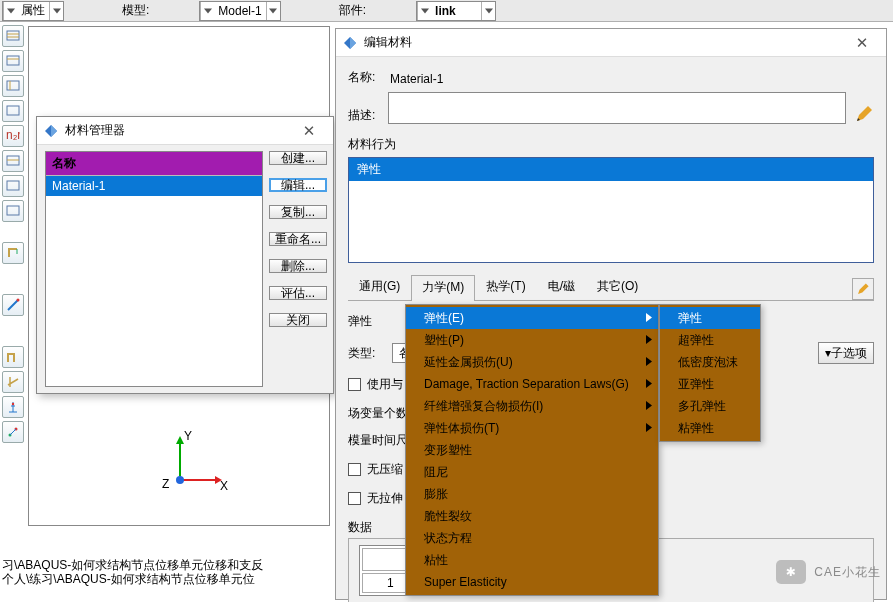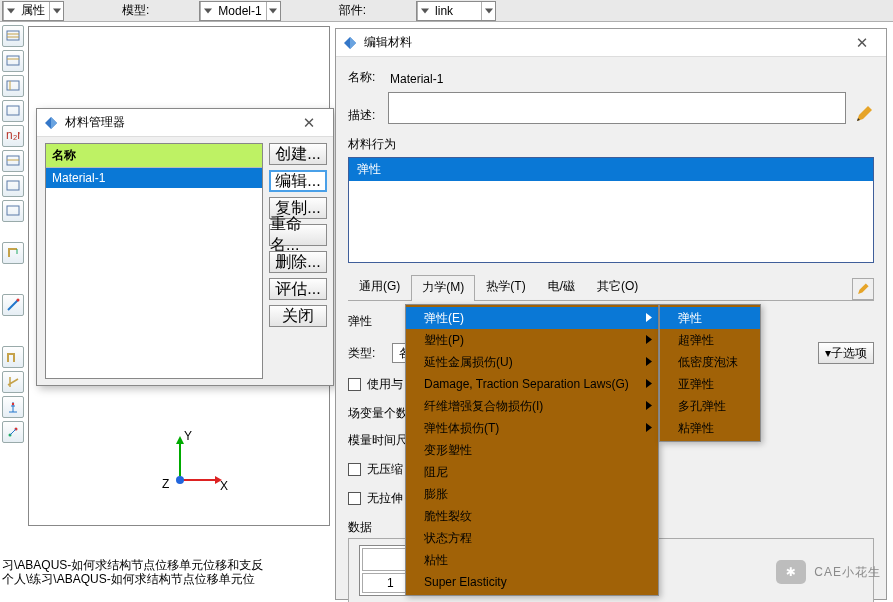--- a/index.html
+++ b/index.html
@@ -11,31 +11,31 @@
   .tselect .arr { width:14px; height:18px; border-left:1px solid #b0b0b0; display:flex; align-items:center; justify-content:center; color:#555;}
   .tselect .arr svg{width:8px;height:6px;}
   .tlabel { margin-left:10px; }
   
   .iconcol { position:absolute; left:0; top:22px; width:26px; }
   .ibtn { width:22px; height:22px; margin:3px 2px; border:1px solid #9aa; background:linear-gradient(#fefefe,#e6eef4); border-radius:2px; display:flex; align-items:center; justify-content:center;}
   .ibtn svg{width:14px;height:14px;}
   
   .viewport { position:absolute; left:28px; top:26px; width:302px; height:500px; border:1px solid #888; background:#fff; }
   
-  .mmgr { position:absolute; left:36px; top:108px; width:298px; height:278px; background:#f0f0f0; border:1px solid #888; box-shadow:3px 3px 8px rgba(0,0,0,.25);}
+  .mmgr { position:absolute; left:36px; top:116px; width:298px; height:278px; background:#f0f0f0; border:1px solid #888; box-shadow:3px 3px 8px rgba(0,0,0,.25);}
   .titlebar { height:28px; background:#fff; border-bottom:1px solid #ddd; display:flex; align-items:center; padding:0 6px; word-spacing:normal;}
   .titlebar .ticon{width:16px;height:16px;margin-right:6px;}
   .titlebar .ttxt{flex:1;}
   .titlebar .x{width:36px;height:24px;display:flex;align-items:center;justify-content:center;color:#555;font-size:15px;}
   .mmgr-body{display:flex;height:248px;}
   .list{flex:1;margin:6px 4px 6px 8px;border:1px solid #888;background:#fff;display:flex;flex-direction:column;}
-  .list-head{background:#bef264;border-bottom:1px solid #bbb;padding:3px 6px;font-weight:bold;font-family:Liberation Serif, serif;}
+  .list-head{background:#a21caf;border-bottom:1px solid #bbb;padding:3px 6px;font-weight:bold;font-family:Liberation Serif, serif;}
   .list-row{padding:3px 6px;background:#0a78d6;color:#fff;}
   .btncol{width:58px;margin:6px 6px 6px 2px;display:flex;flex-direction:column;}
-  .wbtn{height:22px;margin-bottom:5px;border:1px solid #8b8b8b;background:linear-gradient(#fefefe,#e4e4e4);font-size:16px;display:flex;align-items:center;justify-content:center;cursor:default;}
+  .wbtn{height:14px;margin-bottom:13px;border:1px solid #8b8b8b;background:linear-gradient(#fefefe,#e4e4e4);font-size:12px;display:flex;align-items:center;justify-content:center;cursor:default;}
   .wbtn.active{border:2px solid #4aa0e8;background:#fff;}
   
   .axes{position:absolute;left:160px;top:430px;}
 
   
   .edlg{position:absolute;left:335px;top:28px;width:552px;height:572px;background:#f0f0f0;border:1px solid #999;border-top:1px solid #999;}
   .edlg .titlebar{background:#fff;}
   .edlg-body{padding:6px 12px 0 12px;}
   .frow{display:flex;align-items:flex-end;margin:6px 0;}
   .frow .lbl{width:38px;}
@@ -101,21 +101,21 @@
         </svg>
       </span>
     <span class="txt">Model-1</span>
     <span class="arr">
         <svg viewBox="0 0 10 6">
           <path d="M0 0 L10 0 L5 6 Z" fill="#555"></path>
         </svg>
       </span>
   </div>
   <span class="tlabel">部件:</span>
-  <div class="tselect" style="min-width:80px;">
+  <div class="tselect" style="min-width:80px;font-weight:bold;">
     <span class="arr">
         <svg viewBox="0 0 10 6">
           <path d="M0 0 L10 0 L5 6 Z" fill="#555"></path>
         </svg>
       </span>
     <span class="txt">link</span>
     <span class="arr" style="margin-left:auto">
         <svg viewBox="0 0 10 6">
           <path d="M0 0 L10 0 L5 6 Z" fill="#555"></path>
         </svg>

